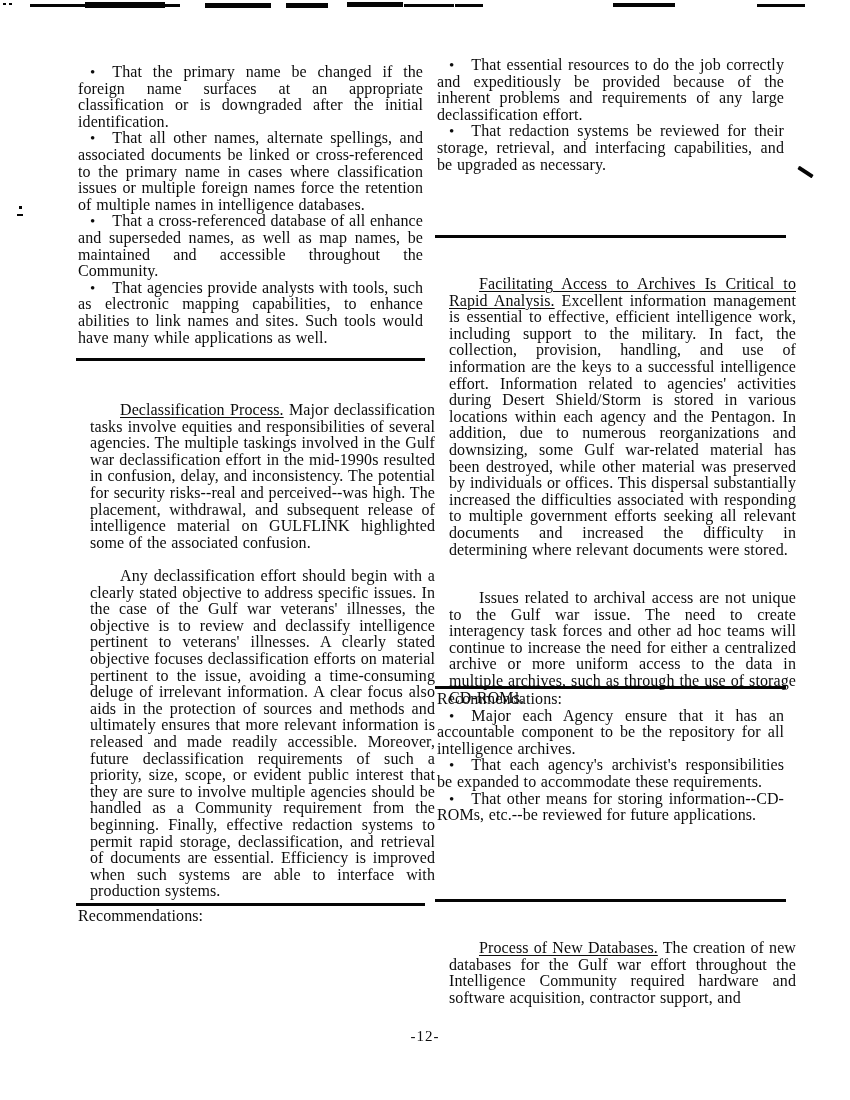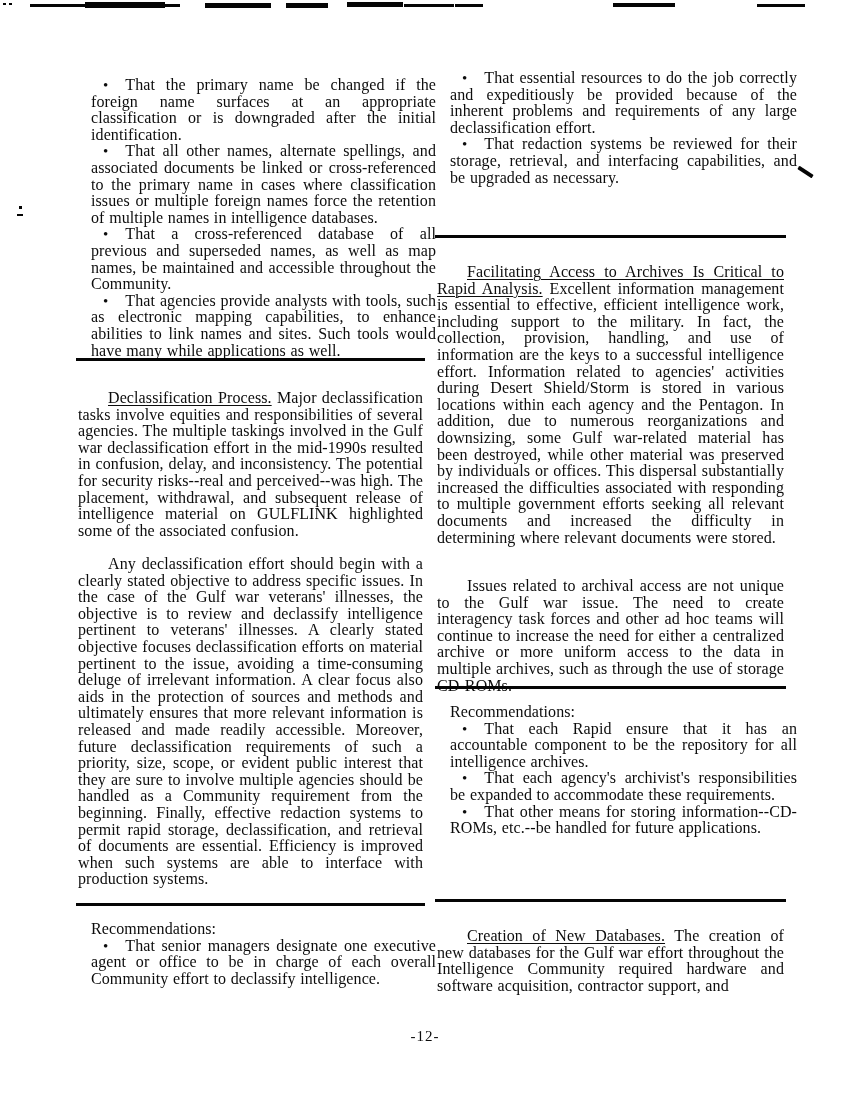--- a/index.html
+++ b/index.html
@@ -18,31 +18,31 @@
     position: absolute;
     font-size: 16px;
     line-height: 16.6px;
     text-align: justify;
     letter-spacing: 0.1px;
     word-spacing: 0.5px;
   }
   .col-left  { left: 78px;  width: 345px; }
   .col-right { left: 437px; width: 347px; }
 
-  .block { position: absolute; left: 0; width: 100%; margin: 13px; }
+  .block { position: absolute; left: 0; width: 100%; margin: 0; }
 
   p.bullet { margin: 0; }
   p.bullet::before {
     content: "\2022";
     margin-left: 12px;
     margin-right: 17px;
     font-size: 15px;
   }
 
-  p.para { margin: 0; text-indent: 30px; }
+  p.para { margin: 12px; text-indent: 30px; }
 
   .uheading {
     text-decoration: underline;
     text-decoration-thickness: 1.4px;
     text-underline-offset: 2px;
   }
 
   .rule {
     position: absolute; left: -2px;
     width: calc(100% + 4px); height: 3px;
@@ -83,40 +83,39 @@
 
   <div class="tick"></div>
   <div class="artifact" style="left:19px;top:206px;width:3px;height:3px;"></div>
   <div class="artifact" style="left:17px;top:214px;width:6px;height:2px;"></div>
 
   <div class="col col-left">
 
     <div class="block" style="top:64px;">
       <p class="bullet"><span>That the primary name be changed if the foreign name surfaces at an appropriate classification or is downgraded after the initial identification.</span></p>
       <p class="bullet"><span>That all other names, alternate spellings, and associated documents be linked or cross-referenced to the primary name in cases where classification issues or multiple foreign names force the retention of multiple names in intelligence databases.</span></p>
-      <p class="bullet"><span>That a cross-referenced database of all previous and superseded names, as well as map names, be maintained and accessible throughout the Community.</span></p>
+      <p class="bullet"><span>That a cross-referenced database of all enhance and superseded names, as well as map names, be maintained and accessible throughout the Community.</span></p>
       <p class="bullet"><span>That agencies provide analysts with tools, such as electronic mapping capabilities, to enhance abilities to link names and sites. Such tools would have many while applications as well.</span></p>
     </div>
 
     <div class="rule" style="top:358px;"></div>
 
     <p class="para block" style="top:390px;">
       <span class="uheading">Declassification Process.</span>
       <span>Major declassification tasks involve equities and responsibilities of several agencies. The multiple taskings involved in the Gulf war declassification effort in the mid-1990s resulted in confusion, delay, and inconsistency. The potential for security risks--real and perceived--was high. The placement, withdrawal, and subsequent release of intelligence material on GULFLINK highlighted some of the associated confusion.</span>
     </p>
 
     <p class="para block" style="top:556px;">
       <span>Any declassification effort should begin with a clearly stated objective to address specific issues. In the case of the Gulf war veterans' illnesses, the objective is to review and declassify intelligence pertinent to veterans' illnesses. A clearly stated objective focuses declassification efforts on material pertinent to the issue, avoiding a time-consuming deluge of irrelevant information. A clear focus also aids in the protection of sources and methods and ultimately ensures that more relevant information is released and made readily accessible. Moreover, future declassification requirements of such a priority, size, scope, or evident public interest that they are sure to involve multiple agencies should be handled as a Community requirement from the beginning. Finally, effective redaction systems to permit rapid storage, declassification, and retrieval of documents are essential. Efficiency is improved when such systems are able to interface with production systems.</span>
     </p>
 
     <div class="rule" style="top:903px;"></div>
 
     <div class="block" style="top:908px;">
       <p style="margin:0;">Recommendations:</p>
-      <p class="bullet"><span>That senior managers designate one executive agent or office to be in charge of each overall Community effort to declassify intelligence.</span></p>
     </div>
 
   </div>
 
   <div class="col col-right">
 
     <div class="block" style="top:57px;">
       <p class="bullet"><span>That essential resources to do the job correctly and expeditiously be provided because of the inherent problems and requirements of any large declassification effort.</span></p>
       <p class="bullet"><span>That redaction systems be reviewed for their storage, retrieval, and interfacing capabilities, and be upgraded as necessary.</span></p>
     </div>
@@ -129,29 +128,29 @@
     </p>
 
     <p class="para block" style="top:578px;font-family:Liberation Serif, serif;">
       <span>Issues related to archival access are not unique to the Gulf war issue. The need to create interagency task forces and other ad hoc teams will continue to increase the need for either a centralized archive or more uniform access to the data in multiple archives, such as through the use of storage CD-ROMs.</span>
     </p>
 
     <div class="rule" style="top:686px;"></div>
 
     <div class="block" style="top:691px;">
       <p style="margin:0;">Recommendations:</p>
-      <p class="bullet"><span>That each Rapid ensure that it has an accountable component to be the repository for all intelligence archives.</span></p>
+      <p class="bullet"><span>Major each Agency ensure that it has an accountable component to be the repository for all intelligence archives.</span></p>
       <p class="bullet"><span>That each agency's archivist's responsibilities be expanded to accommodate these requirements.</span></p>
-      <p class="bullet"><span>That other means for storing information--CD-ROMs, etc.--be handled for future applications.</span></p>
+      <p class="bullet"><span>That other means for storing information--CD-ROMs, etc.--be reviewed for future applications.</span></p>
     </div>
 
     <div class="rule" style="top:899px;"></div>
 
     <p class="para block" style="top:928px;">
-      <span class="uheading">Creation of New Databases.</span>
+      <span class="uheading">Process of New Databases.</span>
       <span>The creation of new databases for the Gulf war effort throughout the Intelligence Community required hardware and software acquisition, contractor support, and</span>
     </p>
 
   </div>
 
   <div class="footer">-12-</div>
 
 </div>
 
 </body></html>

